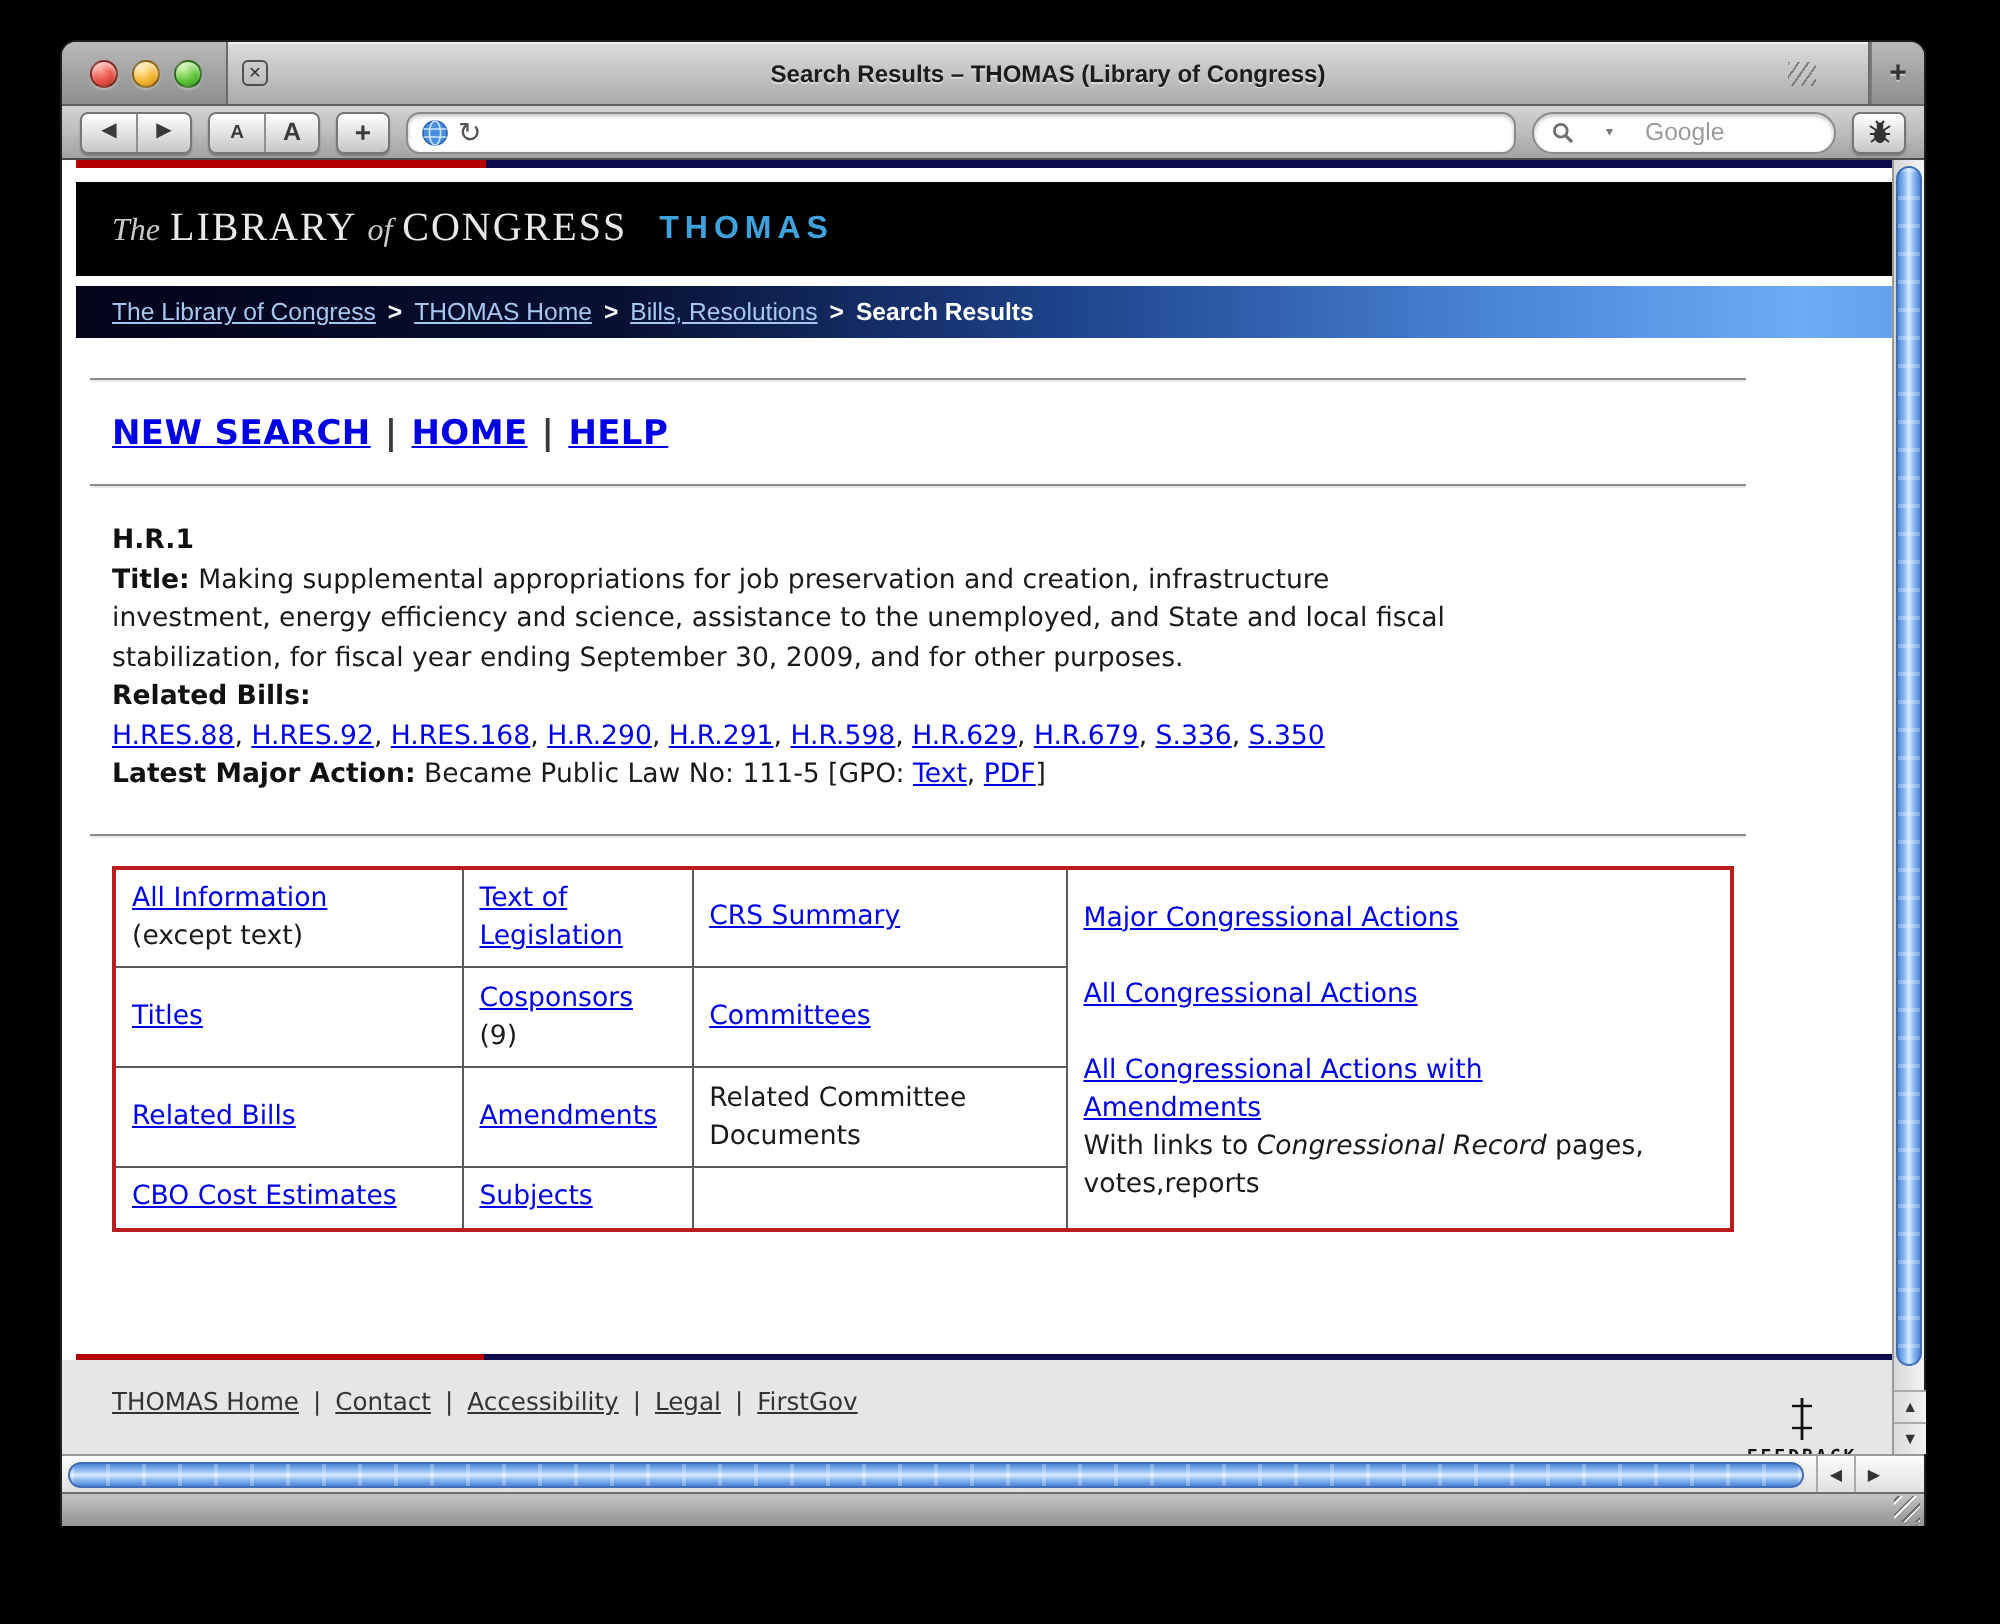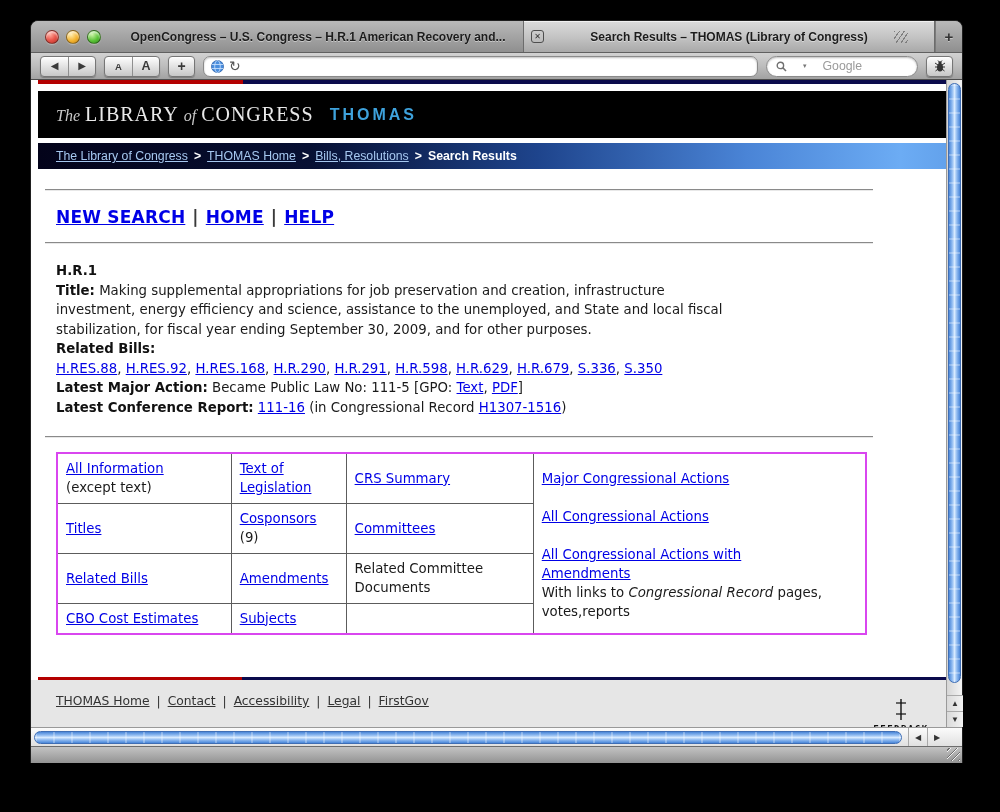--- a/index.html
+++ b/index.html
@@ -105,21 +105,21 @@
   .main a { color:#0000e6; text-decoration:underline; }
   .rule { border:none; border-top:1px solid #8a8a8a; border-bottom:1px solid #e8e8e8; height:0; width:828px; margin:0 0 0 -11px; }
   .rule1 { margin-top:14px; }
   .sitenav { margin:16px 0 15px 0; font-size:17px; font-weight:bold; letter-spacing:.2px; }
   .sitenav a { color:#0000e6; }
   .pipe { color:#3a3a3a; margin:0 7px; }
   .bill { margin-top:17px; line-height:19.5px; }
   .bill b { color:#111; }
   .cos-gap { margin-left:56px; }
   .rule3 { margin-top:19px; }
-  .grid { border-collapse:collapse; border:2px solid #d946ef; margin-top:14px;
+  .grid { border-collapse:collapse; border:2px solid #b91c1c; margin-top:14px;
     font-family:"DejaVu Sans", sans-serif; font-size:13.3px; color:#1a1a1a; }
   .grid td { border:1px solid #5c5c5c; padding:4px 8px; vertical-align:middle; line-height:19px; }
   .r50 td { height:50px; } .r31 td { height:31px; }
   .actions-cell { vertical-align:top !important; padding-top:15px !important; }
   .actions-cell .alink { display:block; margin-bottom:19px; }
   .actions-cell .alink2 { display:block; }
   .ital { font-style:italic; }
   .footer-rule { height:3px; background:linear-gradient(90deg,#b40000 0,#b40000 204px,#0b0b4c 204px,#0b0b4c 100%); }
   .page-footer { height:47px; background:#e6e6e6; position:relative; padding:14px 0 0 25px;
     font-family:"DejaVu Sans", sans-serif; font-size:12.3px; color:#333; }
@@ -159,23 +159,20 @@
 <body>
 
 <div class="window">
 
   <div class="titlebar">
     <div class="traffic">
       <span class="light red"></span>
       <span class="light yellow"></span>
       <span class="light green"></span>
     </div>
-    <div class="tab inactive">
-      <span class="tab-title">OpenCongress – U.S. Congress – H.R.1 American Recovery and...</span>
-    </div>
     <div class="tab active">
       <span class="tab-close">✕</span>
       <span class="tab-title">Search Results – THOMAS (Library of Congress)</span>
       <span class="tab-grip"></span>
     </div>
     <div class="newtab">+</div>
   </div>
 
   <div class="toolbar">
     <div class="capsule">
@@ -267,25 +264,20 @@
           <div><b>H.R.1</b></div>
           <div><b>Title:</b> <span>Making supplemental appropriations for job preservation and creation, infrastructure</span>
             <div>investment, energy efficiency and science, assistance to the unemployed, and State and local fiscal</div>
             <div>stabilization, for fiscal year ending September 30, 2009, and for other purposes.</div>
           </div>
           <div><b>Related Bills:</b></div>
           <div><a href="#">H.RES.88</a><span>, </span><a href="#">H.RES.92</a><span>, </span><a href="#">H.RES.168</a><span>, </span><a href="#">H.R.290</a><span>, </span><a href="#">H.R.291</a><span>, </span><a href="#">H.R.598</a><span>, </span><a href="#">H.R.629</a><span>, </span><a href="#">H.R.679</a><span>, </span><a href="#">S.336</a><span>, </span><a href="#">S.350</a></div>
           <div><b>Latest Major Action:</b>
             <span>Became Public Law No: 111-5 [GPO:</span>
             <a href="#">Text</a><span>, </span><a href="#">PDF</a><span>]</span>
-          </div>
-          <div><b>Latest Conference Report:</b>
-            <a href="#">111-16</a>
-            <span>(in Congressional Record</span>
-            <a href="#">H1307-1516</a><span>)</span>
           </div>
         </div>
 
         <hr class="rule rule3">
 
         <table class="grid">
           <colgroup>
               <col style="width:175px">
               <col style="width:115px">
               <col style="width:188px">

